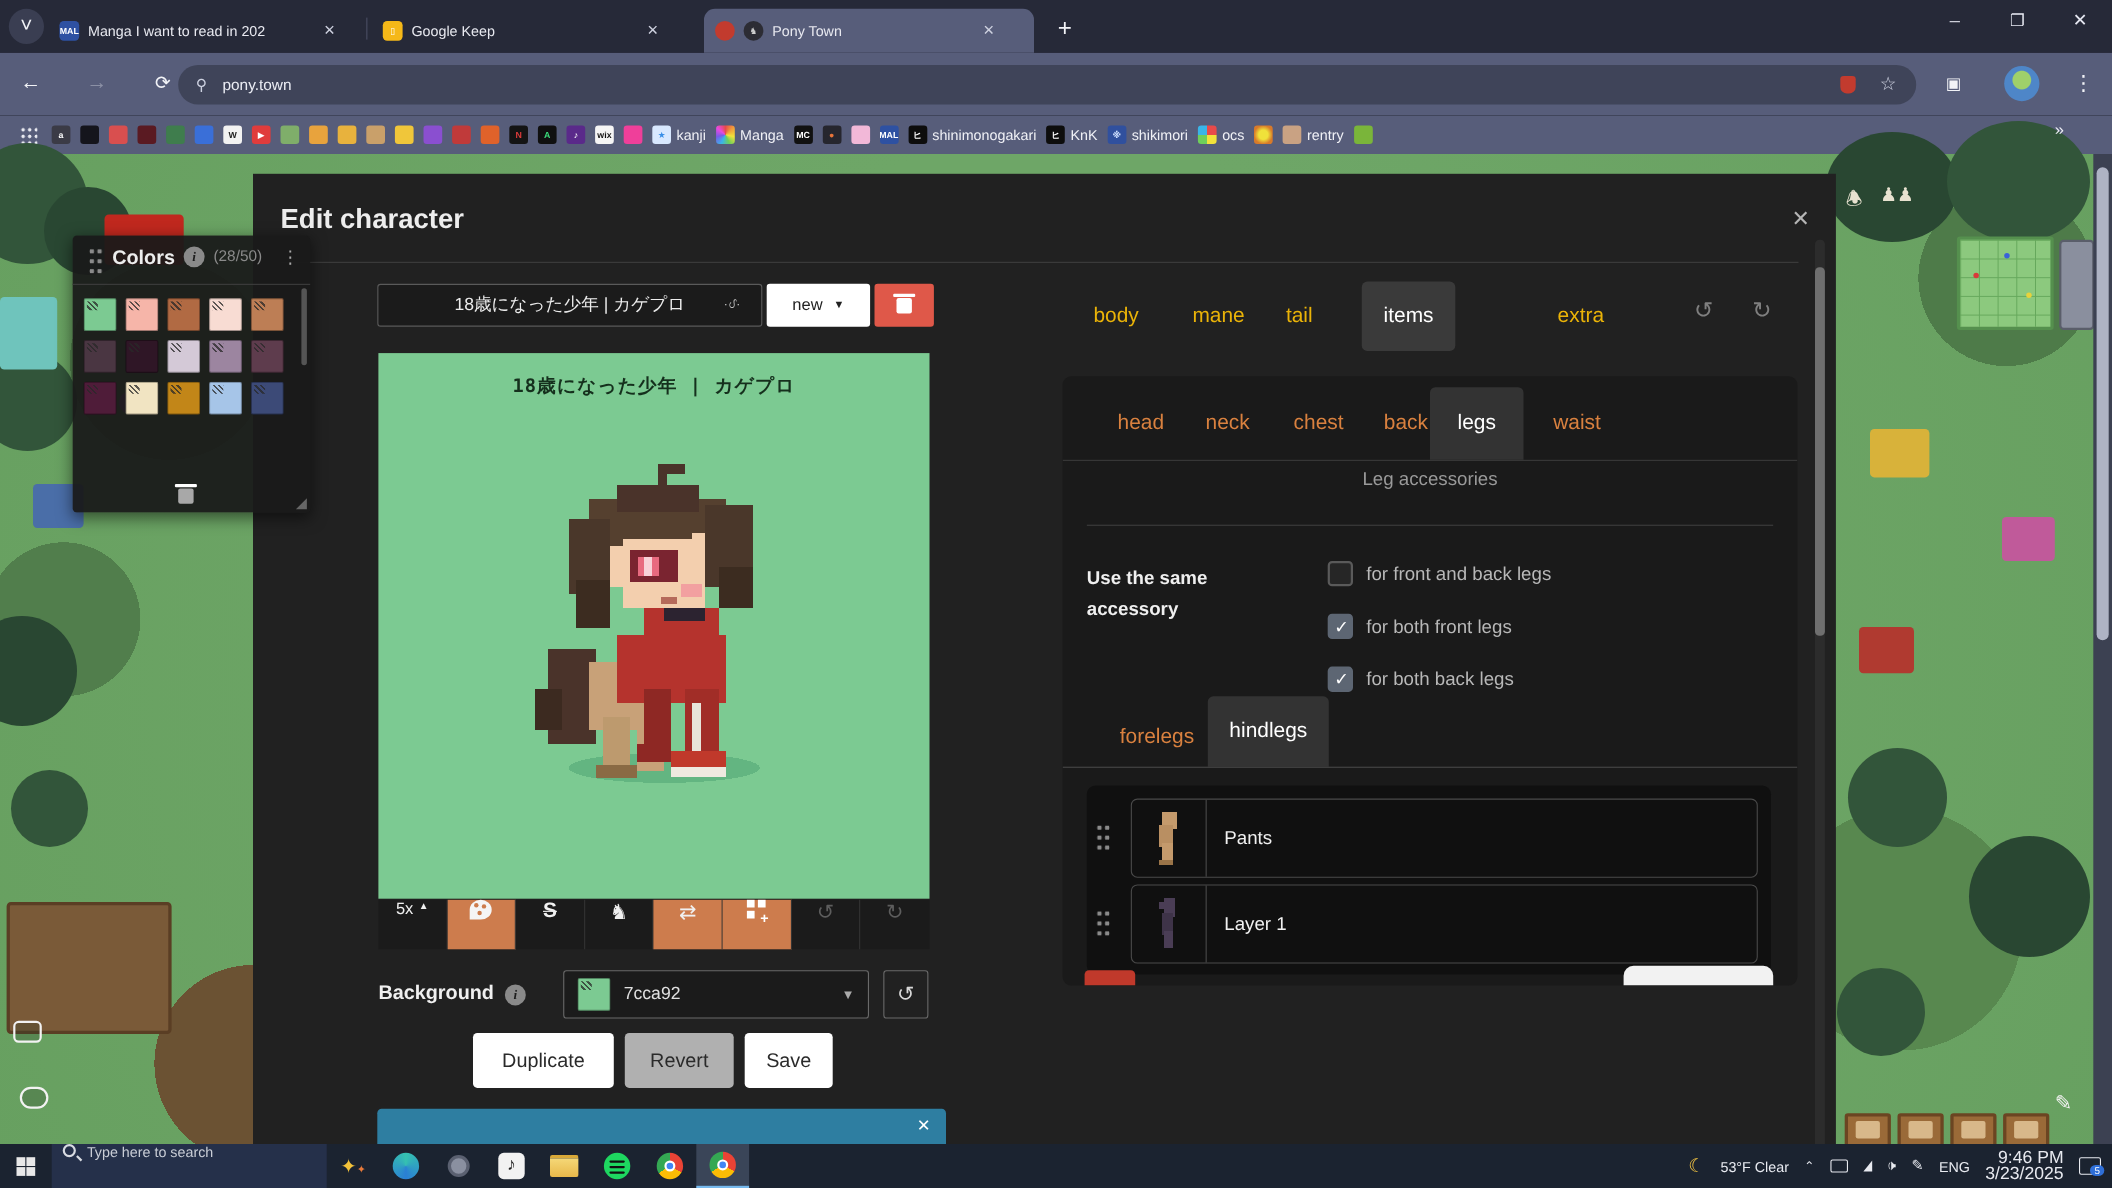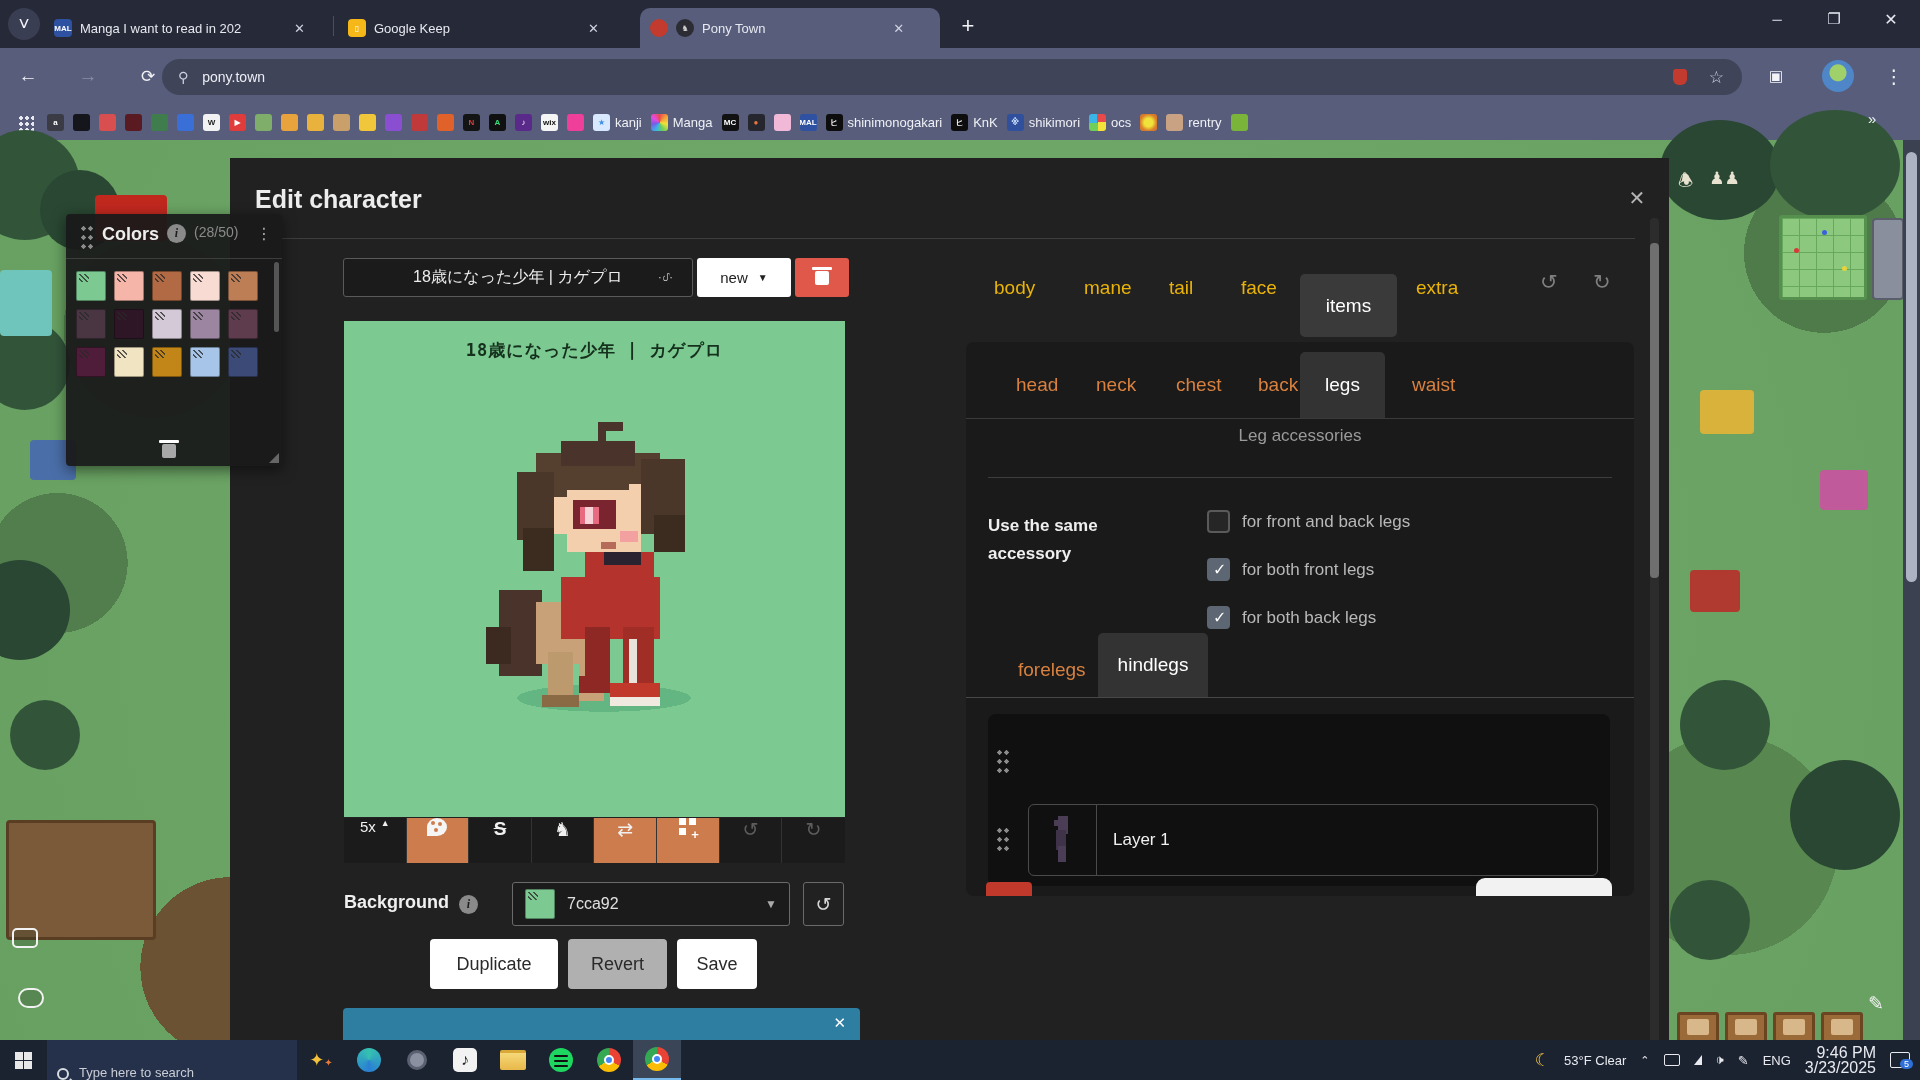--- a/index.html
+++ b/index.html
@@ -124,21 +124,21 @@
      border-radius:4px;box-shadow:0 4px 14px rgba(0,0,0,.5);color:#ededed;z-index:30;}
   .colors .hdr{display:flex;align-items:flex-start;gap:8px;padding:10px 10px 8px 14px;border-bottom:1px solid #3d3d3d;}
   .cgrid{display:flex;flex-wrap:wrap;gap:8px;padding:12px 10px 0 10px;}
   .cpanel-scroll{position:absolute;right:3px;top:48px;width:5px;height:70px;background:#555;border-radius:3px;}
   .resize{position:absolute;right:3px;bottom:3px;width:0;height:0;border-left:10px solid transparent;border-bottom:10px solid #666;}
   
   .taskbar{position:absolute;left:0;top:1040px;width:1920px;height:40px;background:#1b2330;display:flex;align-items:center;z-index:50;}
   .winlogo{width:17px;height:17px;margin:0 15px;position:relative;}
   .winlogo:before{content:"";position:absolute;width:8px;height:8px;background:#e8e8e8;left:0;top:0;
      box-shadow:9px 0 0 #e8e8e8,0 9px 0 #e8e8e8,9px 9px 0 #e8e8e8;}
-  .searchbox{width:250px;height:40px;background:#25304a;display:flex;align-items:flex-end;gap:10px;padding:0 10px;color:#c9cdd6;font-size:13px;}
+  .searchbox{width:250px;height:40px;background:#25304a;display:flex;align-items:flex-start;gap:10px;padding:0 10px;color:#c9cdd6;font-size:13px;}
   .mag{width:12px;height:12px;border:2px solid #d8dbe2;border-radius:50%;position:relative;}
   .mag:after{content:"";position:absolute;left:10px;top:10px;width:6px;height:2px;background:#d8dbe2;transform:rotate(45deg);}
   .tbico{width:48px;height:40px;display:flex;align-items:center;justify-content:center;}
   .tbico.hl{background:#3a4558;border-bottom:2px solid #76b9ed;}
   .circ{width:24px;height:24px;border-radius:50%;}
   .tray{margin-left:auto;display:flex;align-items:center;gap:14px;padding-right:10px;color:#e8eaf0;font-size:13px;}
   .clock{text-align:right;font-size:16px;line-height:15px;}
   .badge{position:absolute;right:-4px;bottom:-2px;background:#2f6fd8;color:#fff;border-radius:8px;font-size:9px;padding:0 4px;}
 </style>
 </head>
@@ -533,21 +533,21 @@
   <div class="actbtn" style="left:338px;width:99px;background:#b0b0b0;">Revert</div>
   <div class="actbtn" style="left:447px;width:80px;">Save</div>
   <div class="bluebar">
       <span class="x">✕</span>
     </div>
 
   <div class="topTab" style="left:750px;">body</div>
   <div class="topTab" style="left:840px;">mane</div>
   <div class="topTab" style="left:925px;">tail</div>
   <div class="topTab" style="left:997px;">face</div>
-  <div class="topTab active" style="left:1070px;width:97px;margin-top:18px;">items</div>
+  <div class="topTab active" style="left:1008px;width:85px;">items</div>
   <div class="topTab" style="left:1172px;">extra</div>
   <div class="histbtn" style="left:1310px;">↺</div>
   <div class="histbtn" style="left:1363px;">↻</div>
 
   <div class="subpanel">
     <div class="subTab" style="left:36px;">head</div>
     <div class="subTab" style="left:116px;">neck</div>
     <div class="subTab" style="left:196px;">chest</div>
     <div class="subTab" style="left:278px;">back</div>
     <div class="subTab active" style="left:334px;width:85px;">legs</div>
@@ -573,20 +573,31 @@
       <span class="cb on"></span>
       <span>for both back legs</span>
     </div>
 
     <div class="legTab" style="left:40px;top:300px;height:55px;padding:0 12px;">forelegs</div>
     <div class="legTab active" style="left:132px;top:291px;width:110px;height:64px;">hindlegs</div>
     <div class="divider" style="left:0;top:355px;width:668px;background:#474747;"></div>
 
     <div class="layerbox">
       <span class="drag" style="top:34px;"></span>
+      <div class="layer" style="top:12px;">
+        <div class="thumbcell">
+          <svg width="34" height="56" viewBox="0 0 17 28" shape-rendering="crispEdges">
+            <rect x="5" y="2" width="7" height="8" fill="#c49a6c"></rect>
+              <rect x="4" y="8" width="6" height="10" fill="#b98f62"></rect>
+            <rect x="5" y="16" width="5" height="9" fill="#c49a6c"></rect>
+              <rect x="4" y="24" width="6" height="2" fill="#9a7448"></rect>
+          </svg>
+        </div>
+        <span style="margin-left:16px;font-size:17px;color:#f0f0f0;">Pants</span>
+      </div>
       <span class="drag" style="top:112px;"></span>
       <div class="layer" style="top:90px;">
         <div class="thumbcell">
           <svg width="34" height="56" viewBox="0 0 17 28" shape-rendering="crispEdges">
             <rect x="6" y="2" width="5" height="9" fill="#4a3d55"></rect>
               <rect x="5" y="9" width="5" height="10" fill="#3e3348"></rect>
             <rect x="6" y="17" width="4" height="8" fill="#4a3d55"></rect>
               <rect x="4" y="4" width="3" height="3" fill="#4a3d55"></rect>
           </svg>
         </div>

